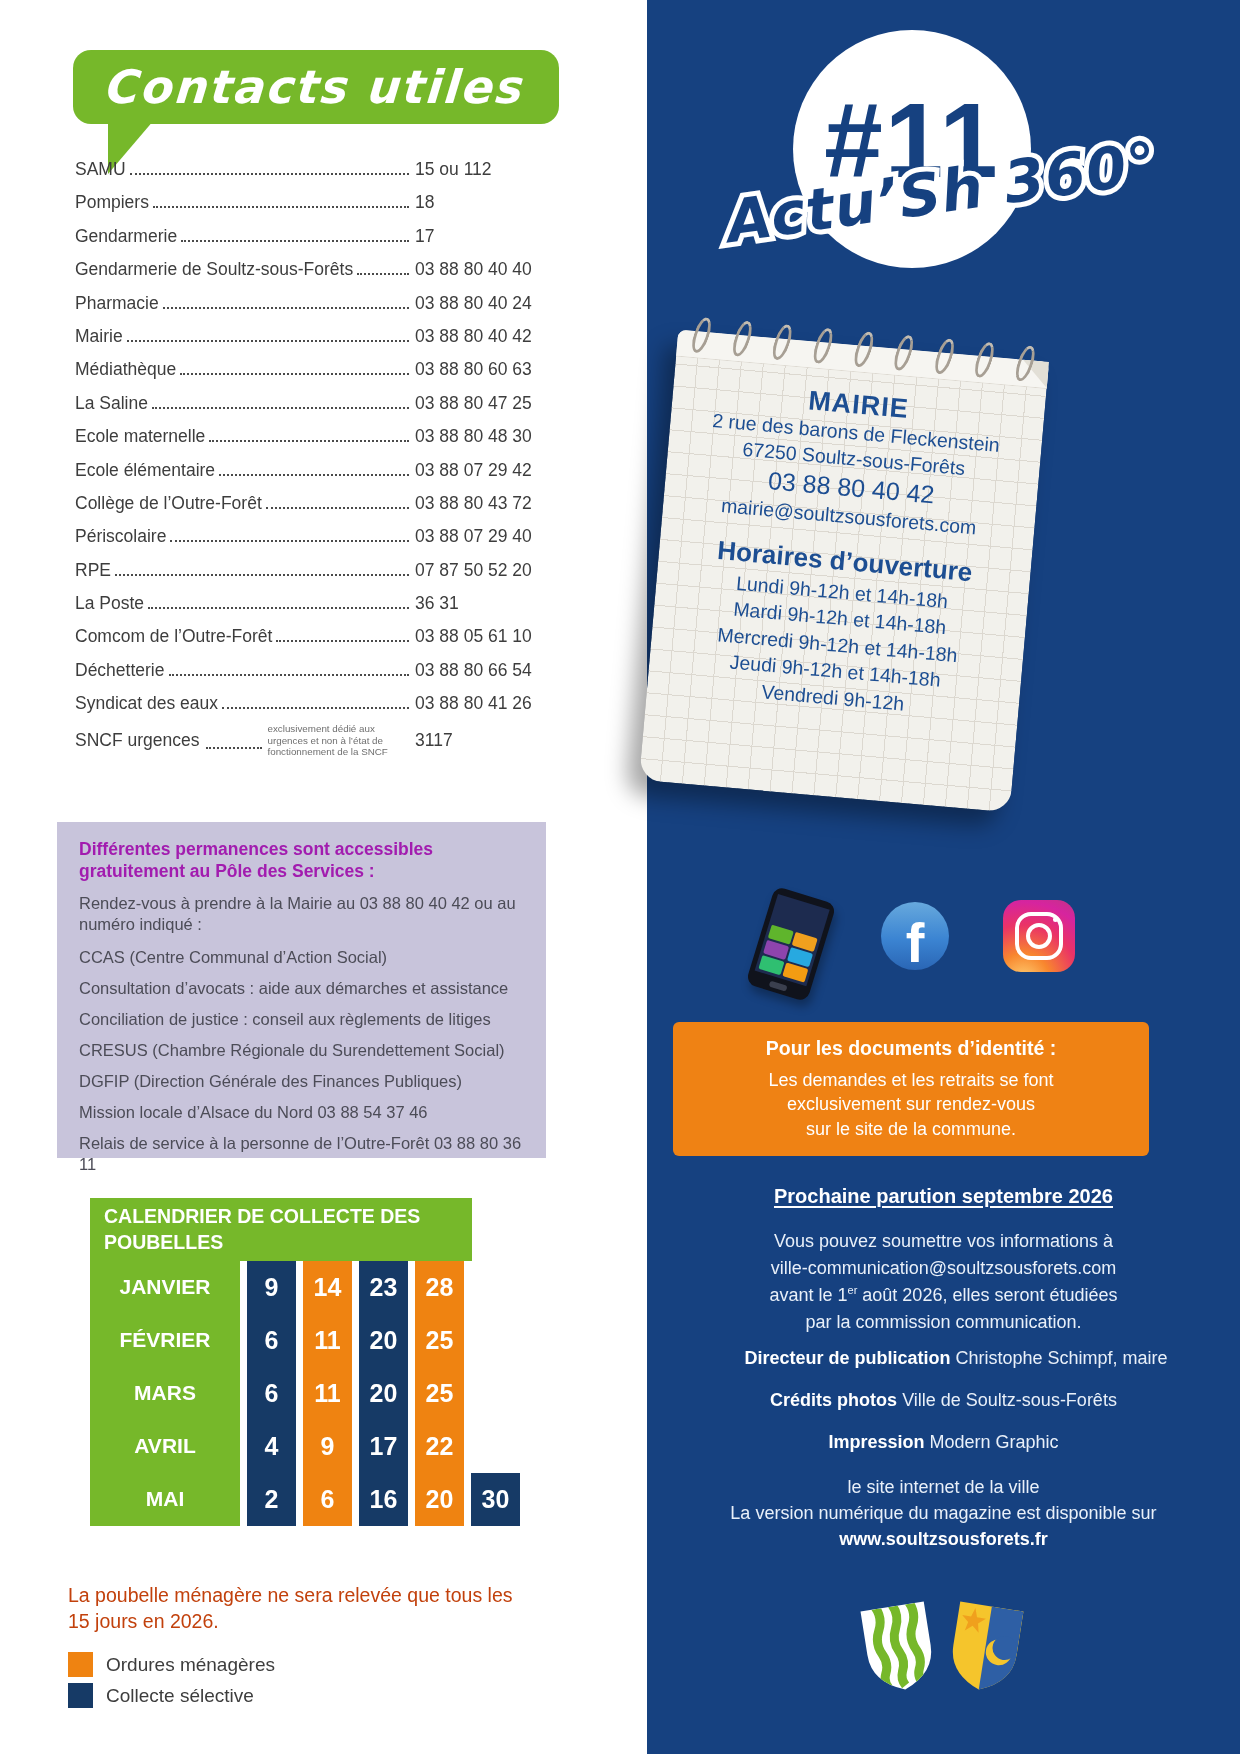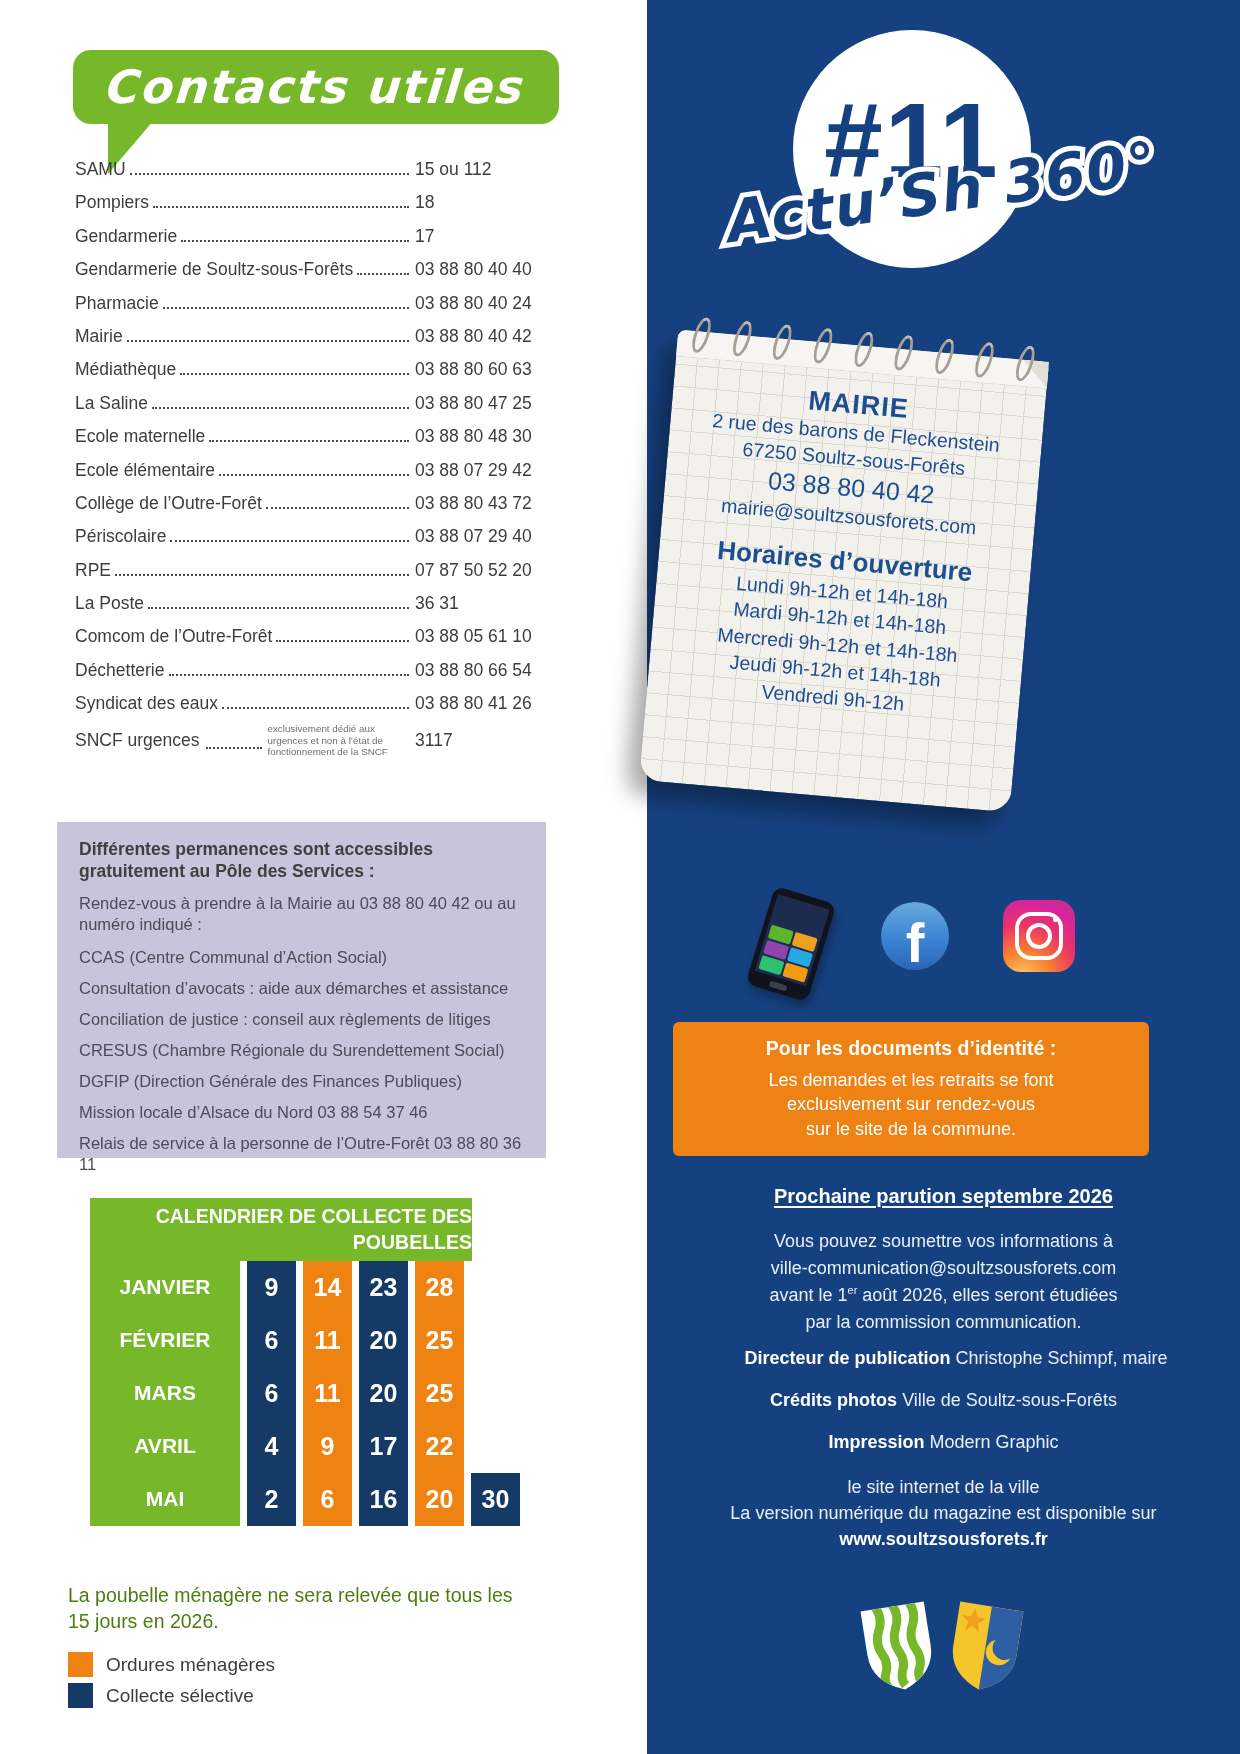--- a/index.html
+++ b/index.html
@@ -18,36 +18,36 @@
   .c-row{display:flex;align-items:flex-end;height:30px;margin-bottom:3.4px;}
   .c-label{white-space:nowrap;}
   .c-dots{flex:1;border-bottom:2.2px dotted #4a4a4a;margin:0 6px 5px 4px;min-width:10px;}
   .c-value{width:132px;flex:none;}
   .c-row.sncf{height:46px;align-items:center;}
   .c-dots-short{width:56px;flex:none;border-bottom:2.2px dotted #4a4a4a;margin:14px 6px 0 6px;}
   .c-note{flex:1;font-size:9.8px;color:#6f6f6f;line-height:1.18;padding-right:6px;}
 
   #perm-box{left:57px;top:822px;width:489px;height:336px;background:#C8C4DB;
             padding:16px 22px;box-sizing:border-box;color:#4c4c57;}
-  #perm-title{font-weight:bold;color:#404040;font-size:17.5px;line-height:1.28;margin-bottom:10px;}
+  #perm-title{font-weight:bold;color:#a21caf;font-size:17.5px;line-height:1.28;margin-bottom:10px;}
   .perm-intro{font-size:16.5px;line-height:1.3;margin-bottom:11px;}
   .perm-line{font-size:16.5px;line-height:1.3;margin-bottom:9.6px;}
 
   #calendar{left:90px;top:1198px;width:382px;}
-  #cal-title{background:#76B82A;color:#fff;font-weight:bold;font-size:19.5px;text-align:right;
-             line-height:1.35;padding:5px 0;box-sizing:border-box;}
+  #cal-title{background:#76B82A;color:#fff;font-weight:bold;font-size:19.5px;text-align:left;
+             line-height:1.35;padding:5px 14px;box-sizing:border-box;}
   .cal-row{display:flex;gap:7px;height:53px;}
   .cal-month{width:150px;flex:none;background:#76B82A;color:#fff;font-weight:bold;font-size:21px;
              display:flex;align-items:center;justify-content:center;}
   .cal-cell{width:49px;flex:none;color:#fff;font-weight:bold;font-size:25px;
             display:flex;align-items:center;justify-content:center;}
   .navy{background:#163A66;}
   .orange{background:#EF8311;}
 
-  #cal-note{left:68px;top:1583px;width:452px;font-size:19.5px;color:#4d7c0f;line-height:1.32;}
+  #cal-note{left:68px;top:1583px;width:452px;font-size:19.5px;color:#c2410c;line-height:1.32;}
   #legend{left:68px;top:1652px;font-size:19px;color:#3d3d3d;}
   .leg-row{display:flex;align-items:center;margin-bottom:6px;}
   .leg-swatch{width:25px;height:25px;margin-right:13px;flex:none;}
 
   
   #panel{left:647px;top:0;width:593px;height:1754px;background:#164180;}
   #panel .abs{position:absolute;}
 
   #issue-circle{left:146px;top:30px;width:238px;height:238px;background:#fff;border-radius:50%;
                 display:flex;align-items:center;justify-content:center;}

